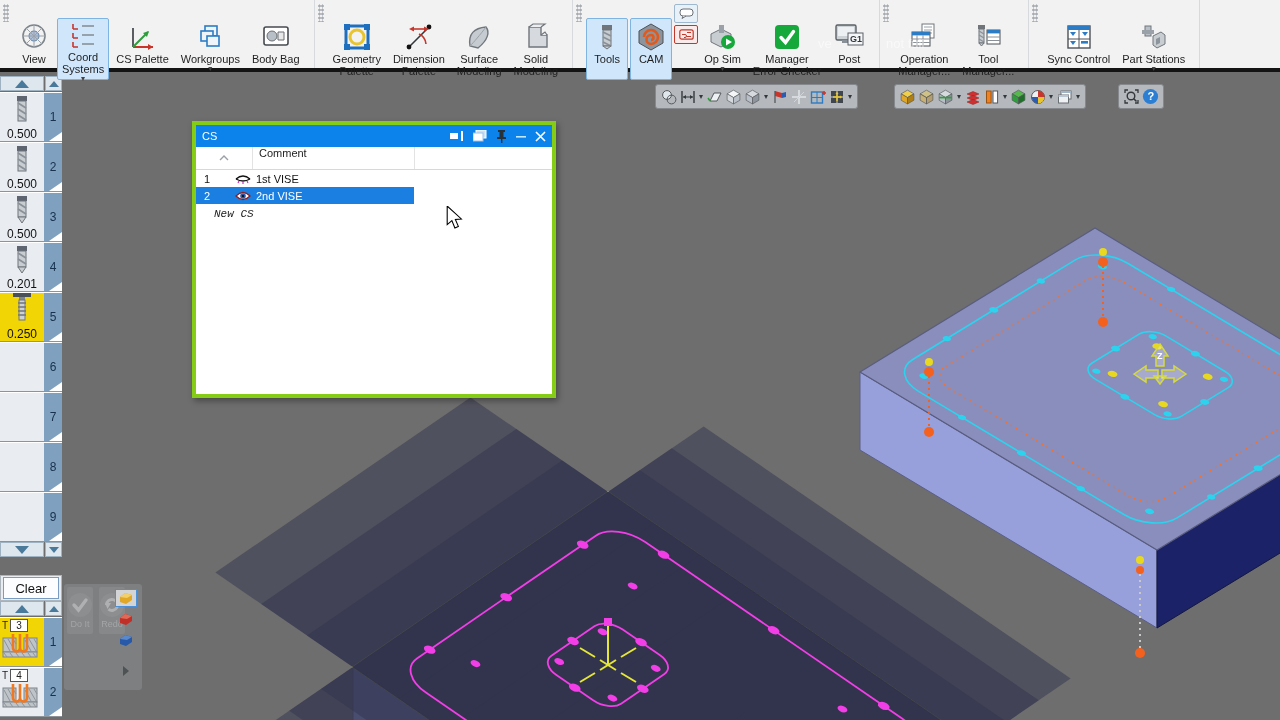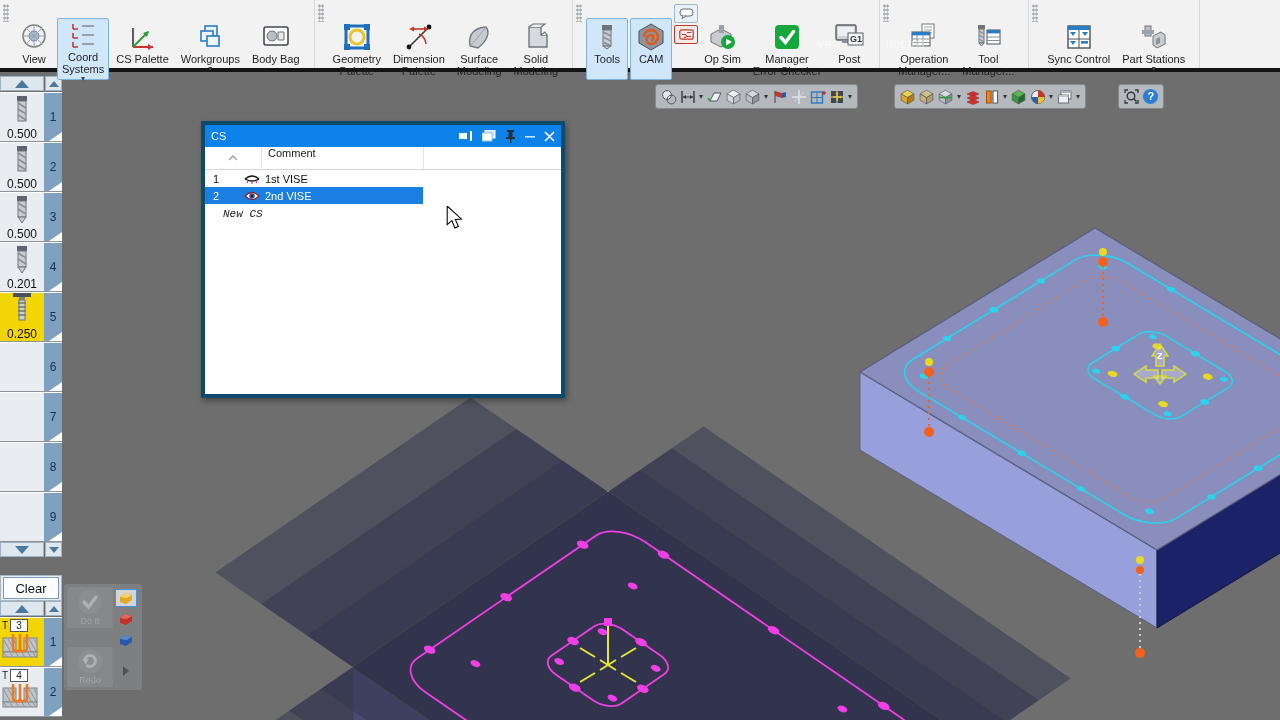--- a/index.html
+++ b/index.html
@@ -41,36 +41,36 @@
   .clearrow{width:62px;height:26px;background:#e9edf2;border:1px solid #aeb6bd;box-sizing:border-box;
     display:flex;align-items:center;justify-content:center;margin-top:18px}
   .clearbtn{width:54px;height:20px;background:#fbfdff;border:1px solid #7a9cc0;font-size:13px;color:#111;
     display:flex;align-items:center;justify-content:center}
   .optile .slot-c{align-items:flex-start;justify-content:flex-start;padding:1px 0 0 2px}
   .ophead{display:flex;align-items:center;gap:2px;font-size:10px;color:#222}
   .opnum{border:1px solid #555;background:#fff;font-size:10px;width:16px;height:11px;display:flex;align-items:center;justify-content:center}
   
   .apanel{position:absolute;left:64px;top:584px;width:78px;height:106px;background:rgba(128,130,132,.82);
     border-radius:3px;z-index:8;display:flex;padding:3px;box-sizing:border-box}
-  .ap-left{width:46px;display:flex;flex-direction:column;gap:19px}
+  .ap-left{width:46px;display:flex;flex-direction:row;gap:6px}
   .ap-btn{height:47px;background:rgba(140,142,144,.6);border-radius:2px;display:flex;flex-direction:column;
     align-items:center;justify-content:center;gap:1px}
   .ap-lb{font-size:9px;color:#a3a5a7}
   .ap-right{width:26px;display:flex;flex-direction:column;align-items:center;gap:3px;padding-top:2px}
   .chunk{width:20px;height:16px;display:flex;align-items:center;justify-content:center;border:1px solid transparent}
   .chunk.sel{border-color:#4a90d9;background:#d2d4d6}
   .ap-arrow{width:0;height:0;border-top:5px solid transparent;border-bottom:5px solid transparent;border-left:6px solid #4f5254;margin-top:14px}
   
   .vt{position:absolute;top:84px;height:25px;background:#b5b9bd;border:1px solid #85898d;border-radius:3px;
     display:flex;align-items:center;padding:1px 3px;z-index:7;box-sizing:border-box}
   .vt-cell{width:19px;height:19px;display:flex;align-items:center;justify-content:center}
   .vt-caret{font-size:8px;color:#33383c;width:8px;text-align:center}
   
-  .csdlg{position:absolute;left:201px;top:121px;width:364px;height:277px;z-index:20;
-    border:4px solid #0c4a6e;background:#fff;box-sizing:border-box;box-shadow:2px 3px 6px rgba(0,0,0,.35)}
+  .csdlg{position:absolute;left:192px;top:121px;width:364px;height:277px;z-index:20;
+    border:4px solid #84cc16;background:#fff;box-sizing:border-box;box-shadow:2px 3px 6px rgba(0,0,0,.35)}
   .cs-title{height:22px;background:#0c83ea;display:flex;align-items:center;color:#fff;font-size:11px;padding:0 6px}
   .cs-title .t{flex:1}
   .cs-tbtns{display:flex;align-items:center;gap:9px}
   .cs-body{position:relative;background:#fff;height:calc(100% - 22px)}
   .cs-head{height:22px;border-bottom:1px solid #d8d8d8;position:relative;font-size:11px;color:#222}
   .cs-col1{position:absolute;left:0;top:0;width:56px;height:22px;border-right:1px solid #e3e3e3;
     display:flex;align-items:center;justify-content:center}
   .cs-col2{position:absolute;left:57px;top:0;width:155px;height:22px;border-right:1px solid #e3e3e3;
     display:flex;align-items:flex-start;padding-left:6px}
   .cs-row{height:17px;display:flex;align-items:center;font-size:11px;color:#111;width:218px}

